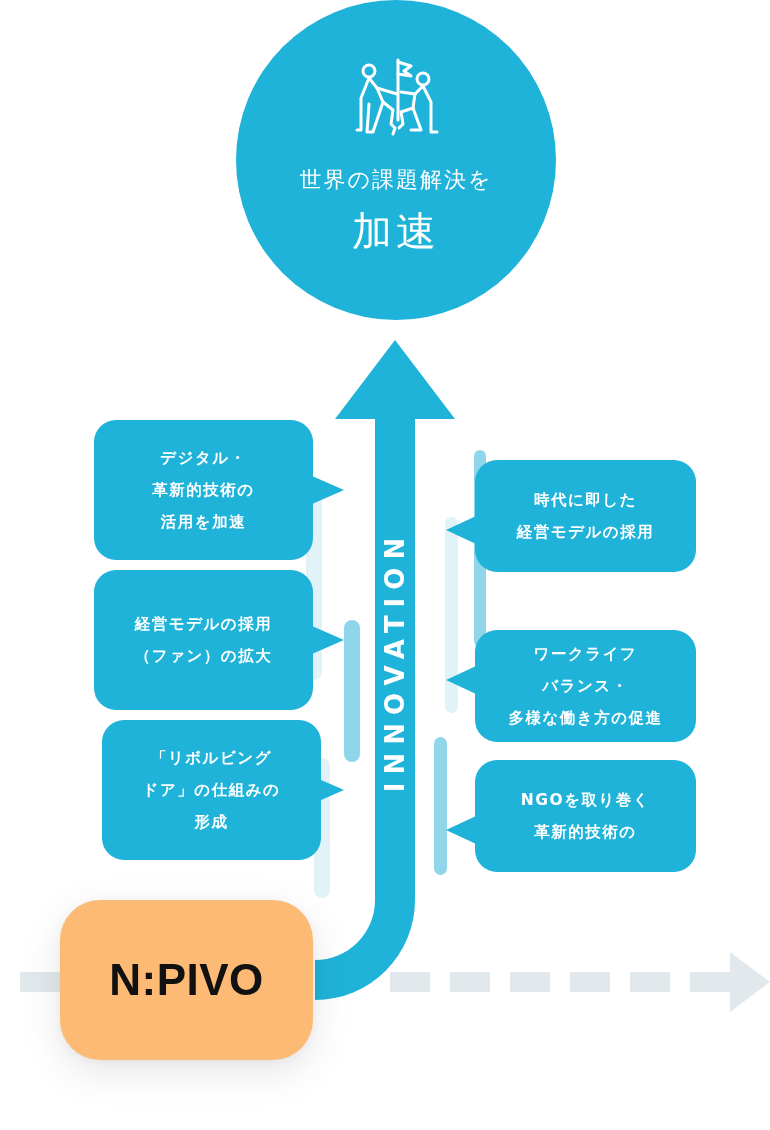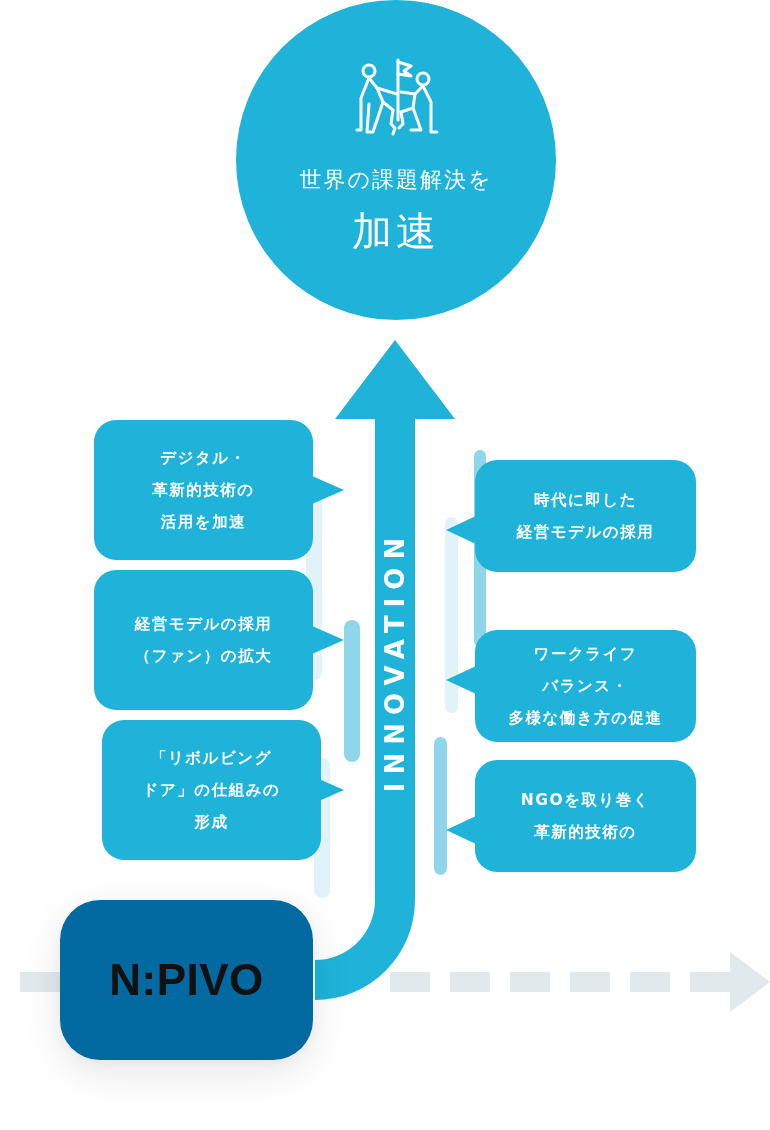--- a/index.html
+++ b/index.html
@@ -39,21 +39,21 @@
                         white-space: nowrap; line-height: 30px; }
 
     
     .dash { height: 20px; background: #e1e9ed; }
     .timeline-head { left: 730px; top: 952px; width: 0; height: 0;
                      border-top: 30px solid transparent; border-bottom: 30px solid transparent;
                      border-left: 40px solid #e1e9ed; }
 
     
     .logo-card { left: 60px; top: 900px; width: 253px; height: 160px; border-radius: 40px;
-                 background: #0369a1; box-shadow: 0 12px 40px rgba(0,0,0,0.10), 0 2px 10px rgba(0,0,0,0.04);
+                 background: #fdba74; box-shadow: 0 12px 40px rgba(0,0,0,0.10), 0 2px 10px rgba(0,0,0,0.04);
                  display: flex; align-items: center; justify-content: center; }
     .logo-text { font-family: "Liberation Sans", sans-serif; font-weight: bold; font-size: 44px;
                  color: #111; letter-spacing: 0.5px; }
   </style>
 </head>
 <body>
 
 <div class="abs dash" style="left:20px; top:972px; width:40px;"></div>
 <div class="abs dash" style="left:390px; top:972px; width:40px;"></div>
 <div class="abs dash" style="left:450px; top:972px; width:40px;"></div>

